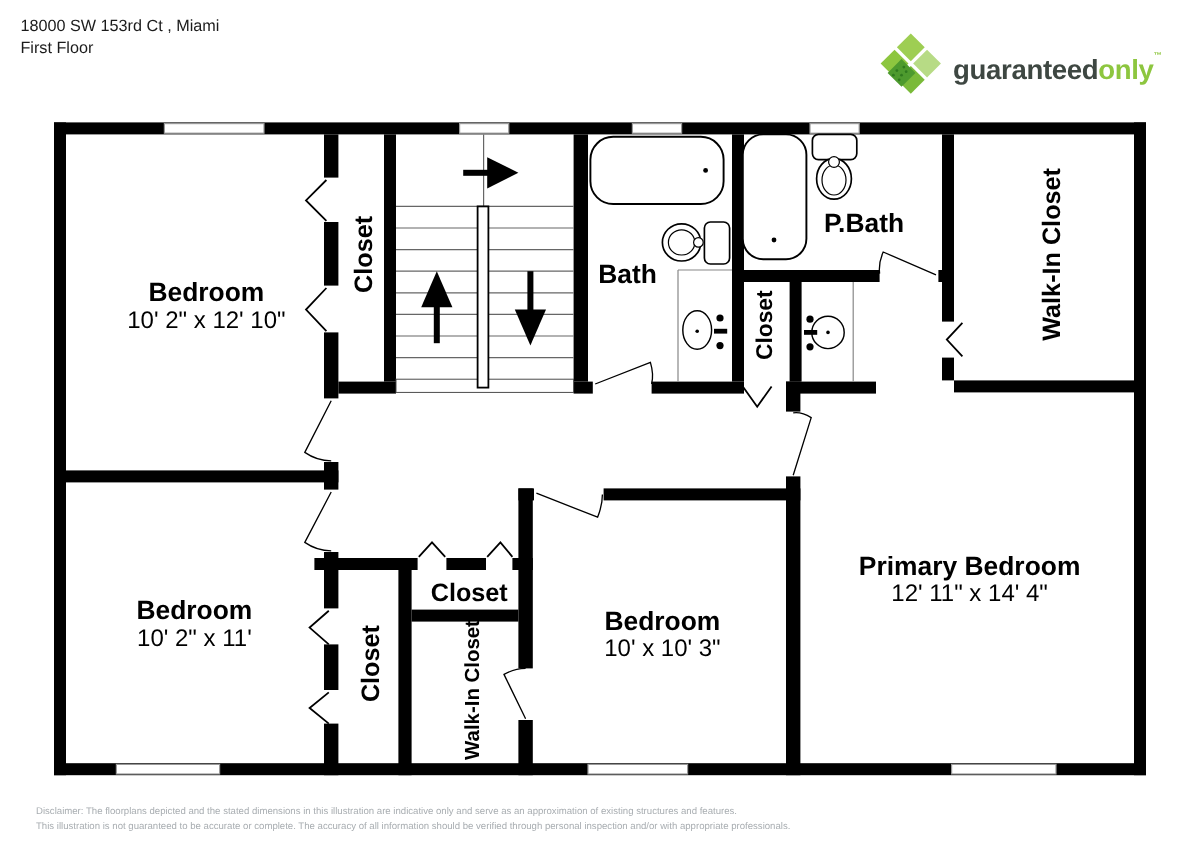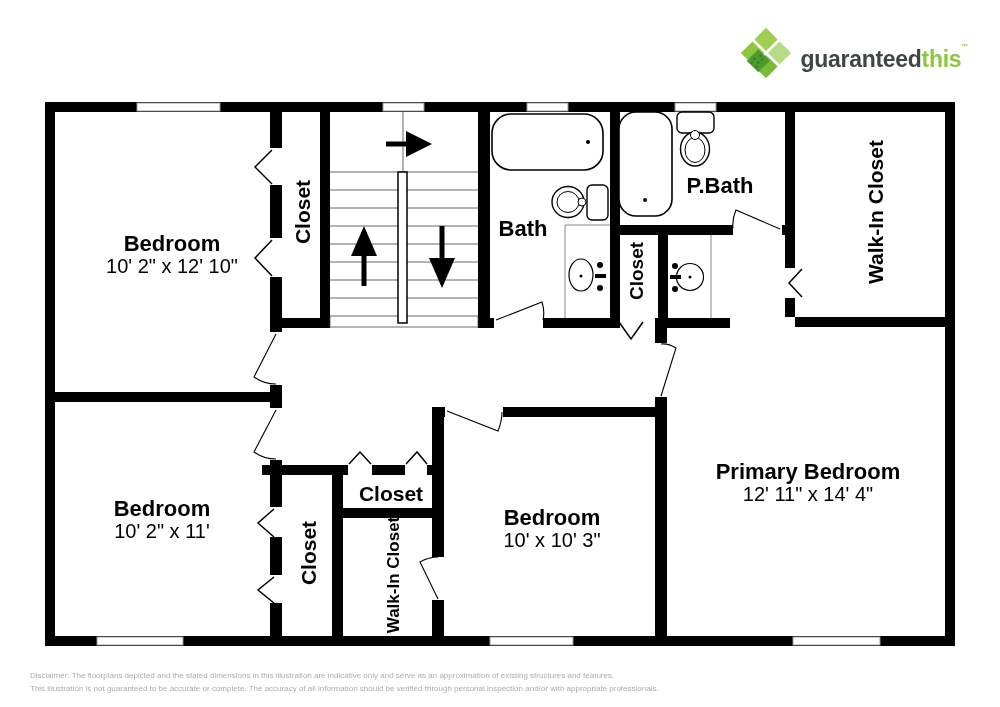--- a/index.html
+++ b/index.html
@@ -17,38 +17,42 @@
   .rd{font-size:20px;}
   .rv21{font-size:21px;font-weight:bold;}
   .rv19{font-size:19px;font-weight:bold;}
   .rv17{font-size:17px;font-weight:bold;}
 </style>
 </head>
 <body>
 
 <div id="stage">
 
+  <div class="hdr">
+    <div>18000 SW 153rd Ct , Miami</div>
+    <div>First Floor</div>
+  </div>
 
   <div class="logo">
     <svg width="58" height="58" viewBox="0 0 60 60">
       <polygon points="30,4 42,16 30,28 18,16" fill="#9ECE53"></polygon>
       <polygon points="44,18 56,30 44,42 32,30" fill="#B7DB85"></polygon>
       <polygon points="30,32 42,44 30,56 18,44" fill="#7ABA39"></polygon>
       <polygon points="16,18 28,30 16,42 4,30" fill="#8DC63F"></polygon>
       <polygon points="22,26 34,38 22,50 10,38" fill="#4D9A2E"></polygon>
       <g fill="#2F7A1F">
         <circle cx="18" cy="36" r="1.2"></circle>
           <circle cx="22" cy="40" r="1.2"></circle>
         <circle cx="26" cy="37" r="1.2"></circle>
           <circle cx="20" cy="44" r="1.2"></circle>
         <circle cx="24" cy="33" r="1.2"></circle>
           <circle cx="15" cy="40" r="1.2"></circle>
       </g>
     </svg>
-    <div class="logo-text"><span class="lw1">guaranteed</span><span class="lw2">this</span><span class="tm">™</span></div>
+    <div class="logo-text"><span class="lw1">guaranteed</span><span class="lw2">only</span><span class="tm">™</span></div>
   </div>
 
   <svg class="plan" width="1000" height="707" viewBox="0 0 1000 707">
 
     <g fill="#000">
 
       <rect x="45" y="102" width="910" height="10"></rect>
       <rect x="45" y="636" width="910" height="10"></rect>
       <rect x="45" y="102" width="10" height="544"></rect>
       <rect x="945" y="102" width="10" height="544"></rect>

